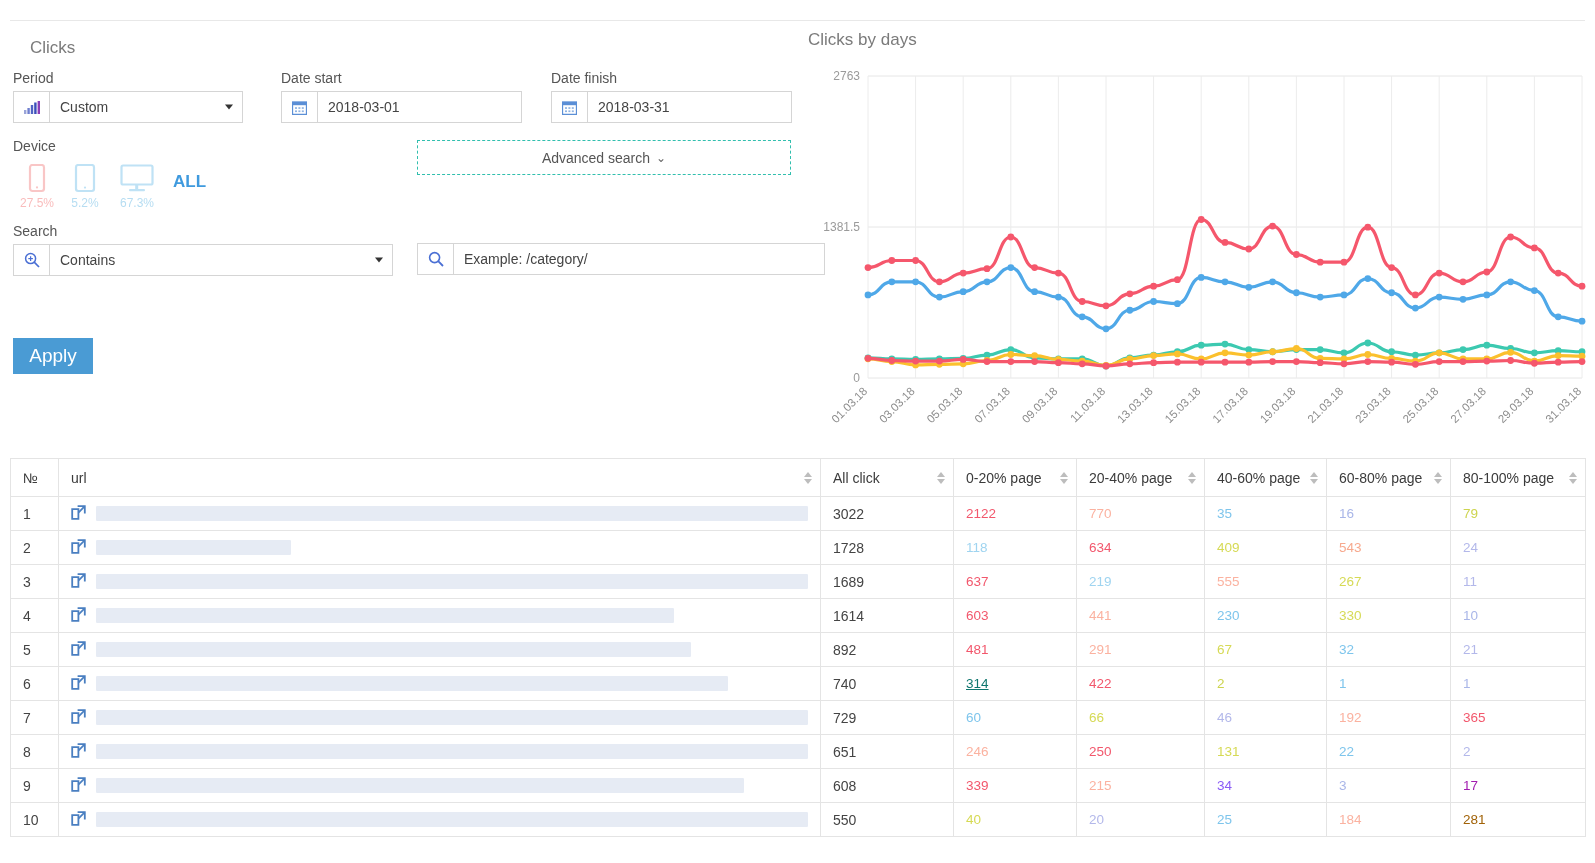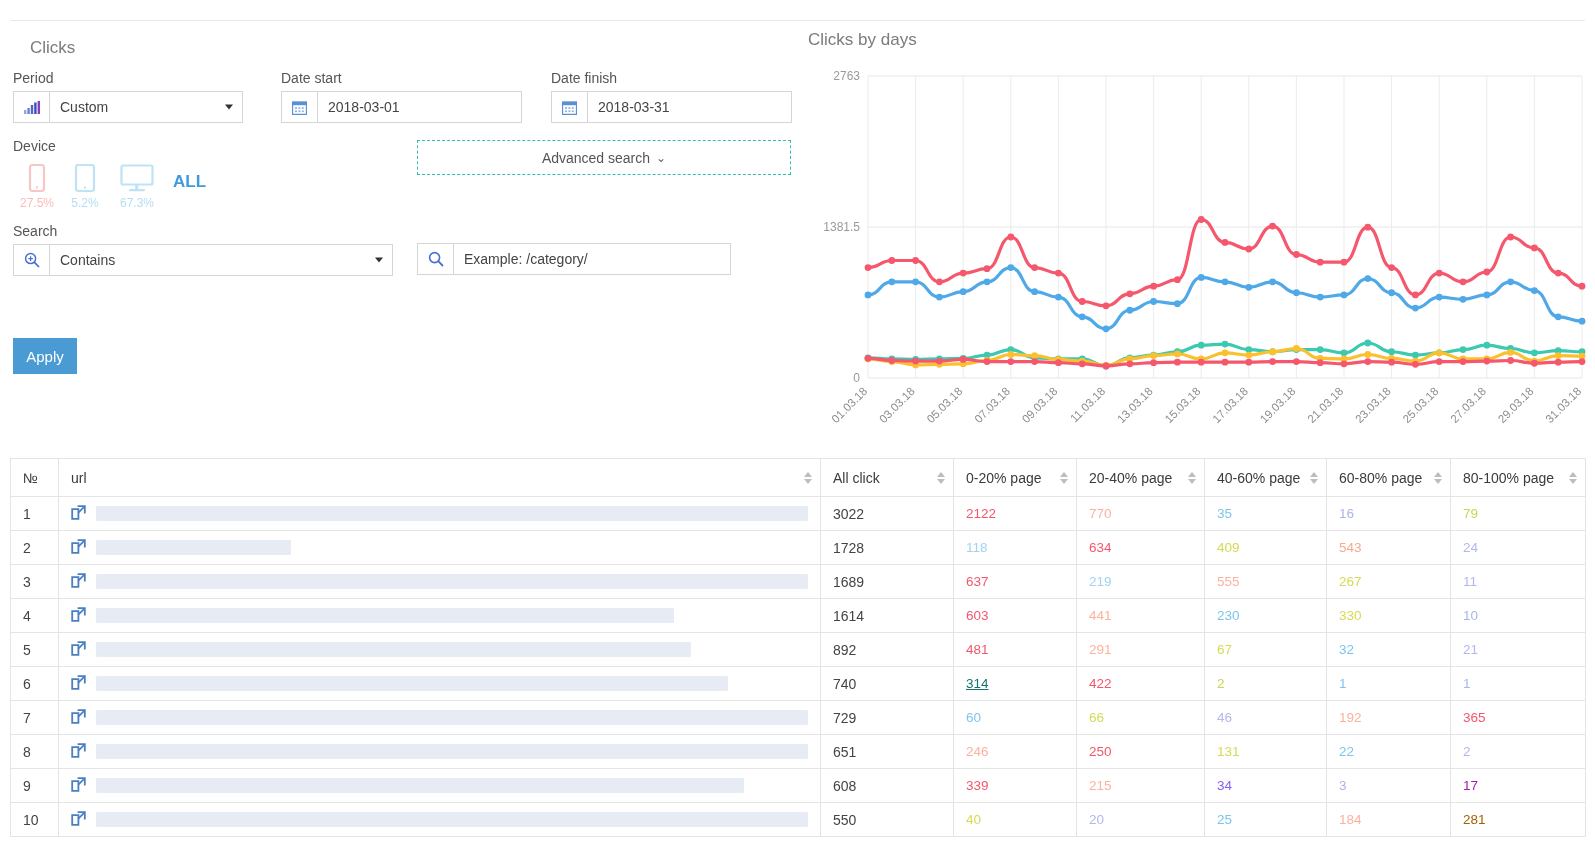--- a/index.html
+++ b/index.html
@@ -45,37 +45,37 @@
     padding: 0 10px; font-size: 14px; color: #444;
   }
   .caret {
     position: absolute; right: 9px; top: 50%; transform: translateY(-50%);
     width: 0; height: 0; border-left: 4px solid transparent;
     border-right: 4px solid transparent; border-top: 5px solid #333;
   }
   .sel-period { width: 194px; }
   .date-ctl { width: 205px; }
   .sel-search { width: 344px; }
-  .search-input { width: 278px; color: #b3b3b3; }
+  .search-input { width: 372px; color: #b3b3b3; }
 
   .adv-search {
     width: 374px; height: 35px; border: 1px dashed #31bfae;
     display: flex; align-items: center; justify-content: center;
     font-size: 14px; color: #555; background: #fff;
   }
   .adv-caret { margin-left: 6px; font-size: 12px; color: #666; }
 
   .devices { display: flex; align-items: flex-end; gap: 0; margin-top: 10px; }
   .dev { width: 48px; display: flex; flex-direction: column; align-items: center; }
   .dev .pct { font-size: 12px; margin-top: 2px; }
   .dev-all { font-size: 17px; font-weight: bold; color: #3f9ade; margin-left: 8px; padding-bottom: 18px; }
 
   .apply-btn {
-    width: 64px; height: 36px; background: #4a9bd4; color: #fff;
-    border: none; font-size: 15px; display: flex; align-items: center; justify-content: center;
+    width: 80px; height: 36px; background: #4a9bd4; color: #fff;
+    border: none; font-size: 19px; display: flex; align-items: center; justify-content: center;
     cursor: pointer;
   }
 
   
   .chart-wrap { position: absolute; left: 806px; top: 30px; width: 780px; height: 410px; }
   .chart-title { font-size: 17px; color: #7b7b7b; margin-left: 2px; }
   .chart-svg { position: absolute; left: 0; top: 28px; }
 
   
   .tbl-wrap { position: absolute; left: 10px; top: 458px; width: 1575px; }

